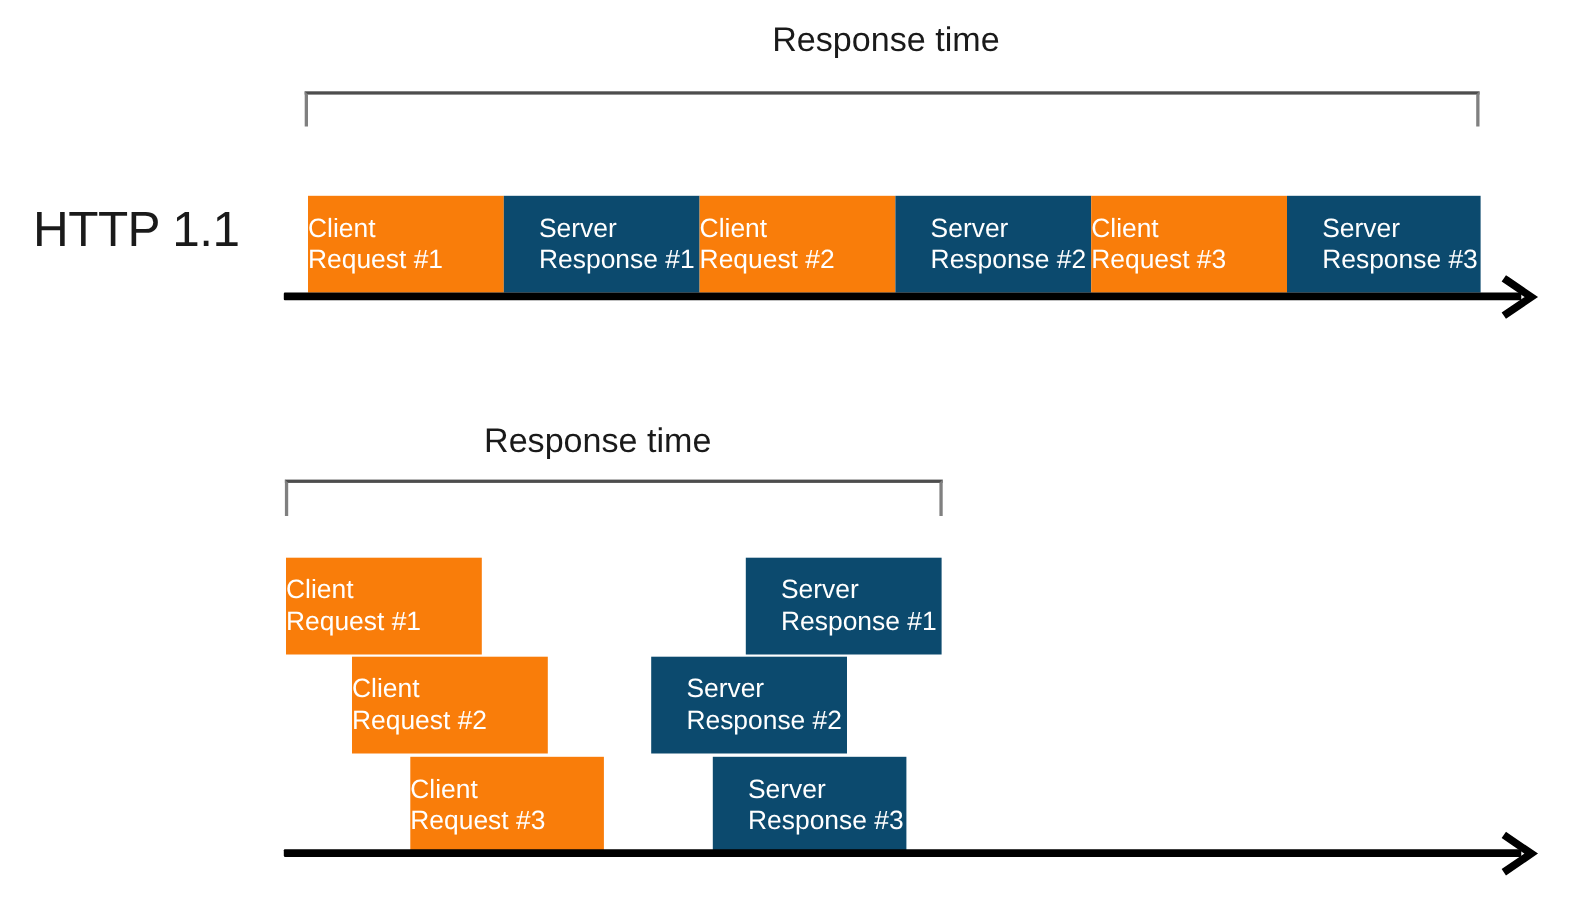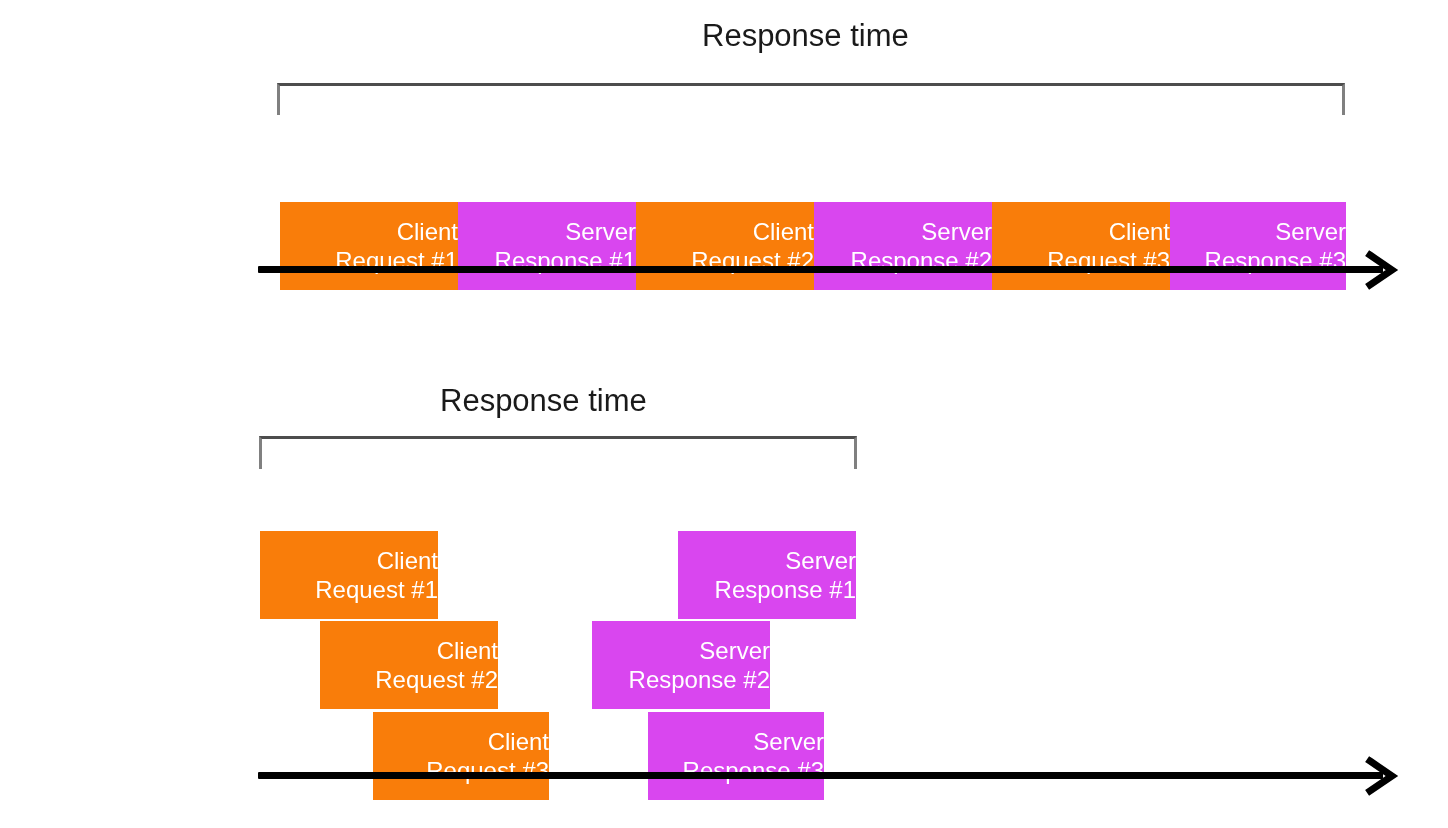--- a/index.html
+++ b/index.html
@@ -78,34 +78,33 @@
   #axis-http2  { left: 258px; top: 772px; width: 1148px; }
   #axis-http2  .axis-line { width: 1125px; }
   #axis-http2  .axis-arrow { left: 1104px; }
 
   
   .block {
     position: absolute;
     box-sizing: border-box;
     display: flex;
     flex-direction: column;
-    align-items: flex-end;
+    align-items: flex-start;
     justify-content: center;
     color: #ffffff;
     font-size: 24px;
     line-height: 1.22;
     text-align: center;
     white-space: nowrap;
     overflow: visible;
     user-select: none;
-    margin-top: 24px;
   }
   .block .block-line { display: block; }
   .block.client { background: #f97d0a; }
-  .block.server { background: #d946ef; }
+  .block.server { background: #0c4a6e; padding-left: 32px; }
 
   
   #h11-b0 { left: 280px;  top: 178px; width: 178px; height: 88px; }
   #h11-b1 { left: 458px;  top: 178px; width: 178px; height: 88px; }
   #h11-b2 { left: 636px;  top: 178px; width: 178px; height: 88px; }
   #h11-b3 { left: 814px;  top: 178px; width: 178px; height: 88px; }
   #h11-b4 { left: 992px;  top: 178px; width: 178px; height: 88px; }
   #h11-b5 { left: 1170px; top: 178px; width: 176px; height: 88px; }
 
   
@@ -118,20 +117,21 @@
 </style>
 </head>
 <body>
 
 <div id="stage">
 
   <div class="caption" id="caption-top">Response time</div>
 
   <div class="bracket" id="bracket-top"></div>
 
+  <div class="proto-label" id="proto-label-http11">HTTP 1.1</div>
 
   <div class="block client" id="h11-b0">
     <span class="block-line">Client</span>
     <span class="block-line">Request #1</span>
   </div>
   <div class="block server" id="h11-b1">
     <span class="block-line">Server</span>
     <span class="block-line">Response #1</span>
   </div>
   <div class="block client" id="h11-b2">

